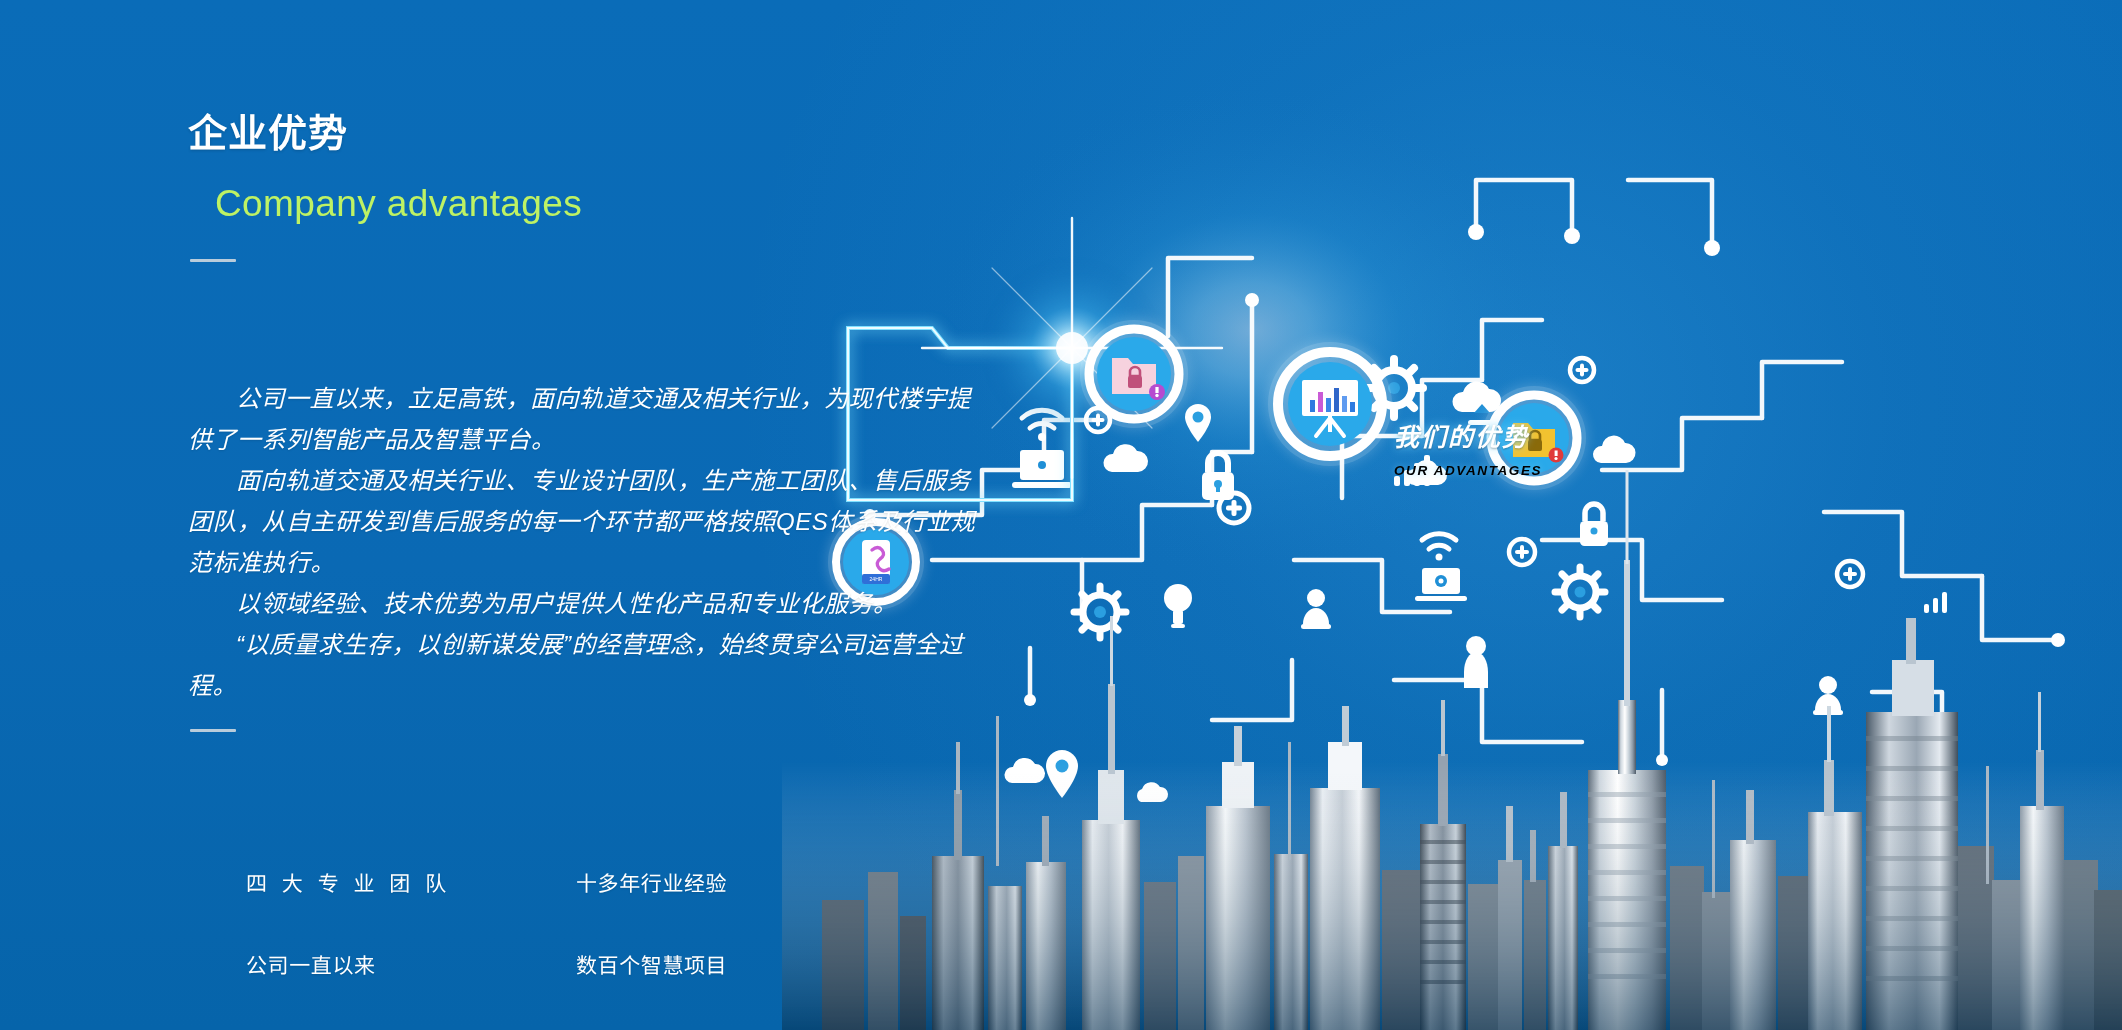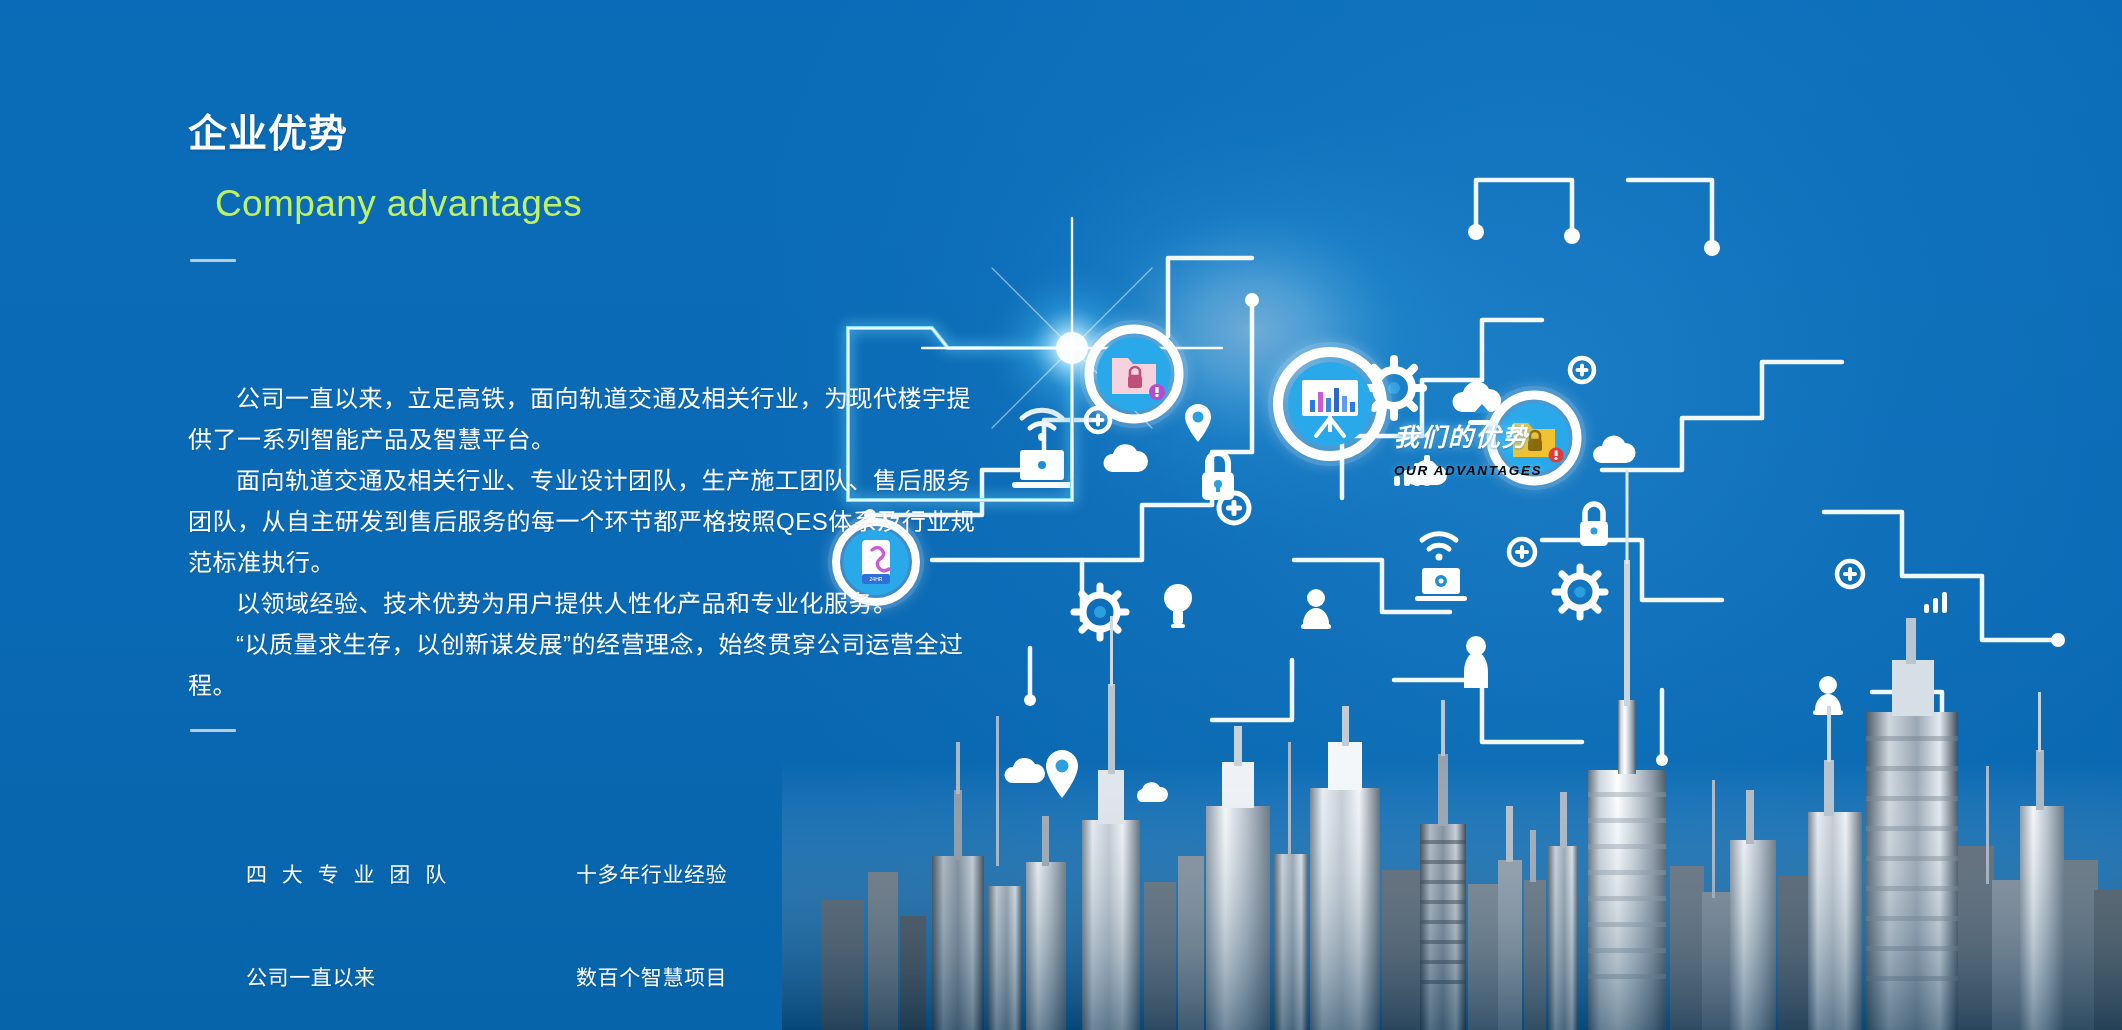--- a/index.html
+++ b/index.html
@@ -79,34 +79,34 @@
     width: 790px;
     font-size: 24px;
     line-height: 41px;
     color: #ffffff;
     letter-spacing: 0.5px;
     text-shadow: 0 1px 2px rgba(0,0,0,0.12);
   }
   .body-copy p {
     margin: 0;
     text-indent: 2em;
+    font-style: italic;
   }
 
   
   .stats {
     position: absolute;
     top: 812px;
     left: 58px;
     width: 640px;
   }
   .stats-row {
     display: flex;
     height: 82px;
-    align-items: center;
-    margin-top: 21px;
+    align-items: flex-end;
   }
   .stat {
     font-size: 21px;
     line-height: 1;
     color: #ffffff;
     letter-spacing: 0.6px;
     white-space: nowrap;
     text-shadow: 0 1px 2px rgba(0,0,0,0.14);
   }
   .stat.col-a { width: 330px; }

